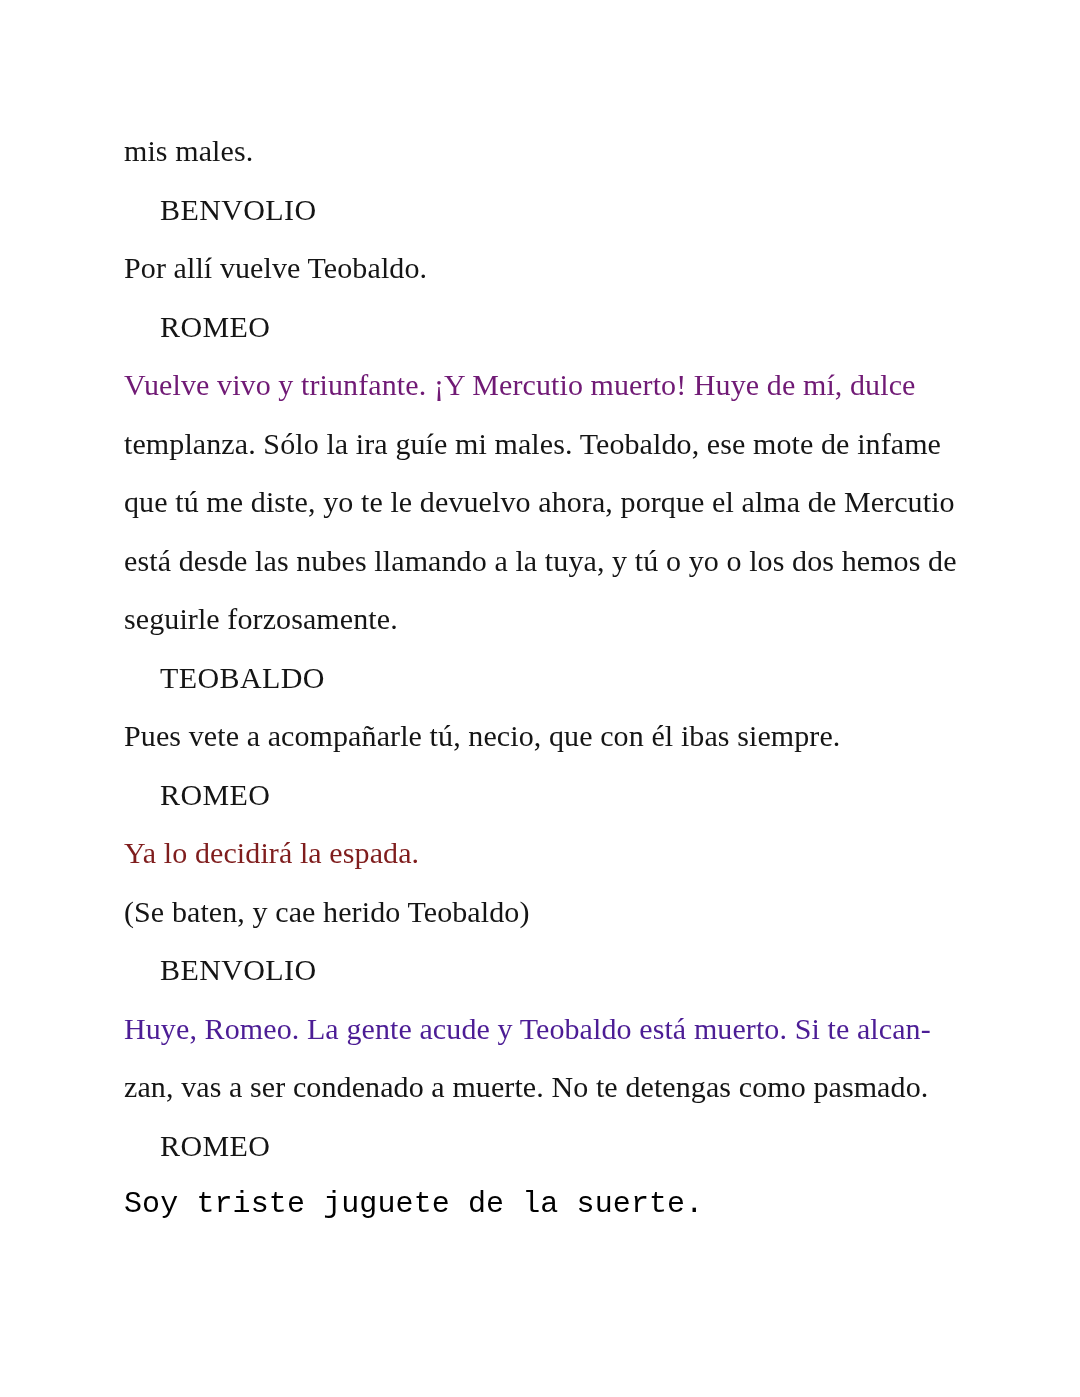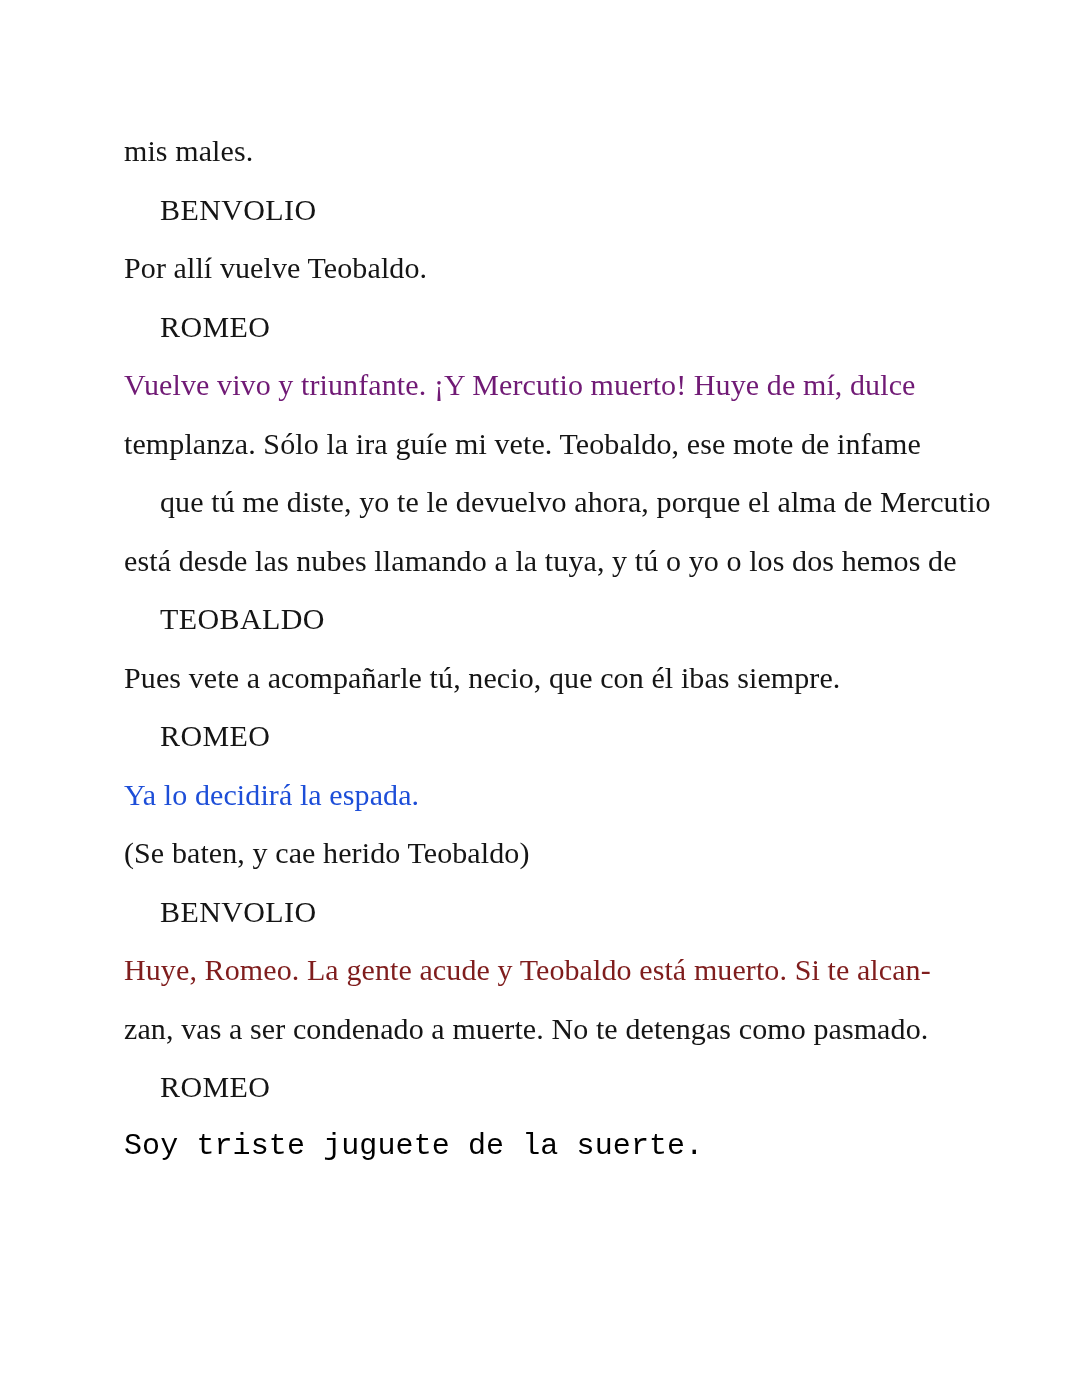--- a/index.html
+++ b/index.html
@@ -50,27 +50,28 @@
 <body>
 
 <div class="page" style="background: rgb(255, 255, 255);">
   <div class="text-column">
 
   <div class="doc-line" style="color: rgb(21, 21, 21);">mis males.</div>
       <div class="doc-line speaker" style="color: rgb(21, 21, 21);">BENVOLIO</div>
       <div class="doc-line" style="color: rgb(21, 21, 21);">Por allí vuelve Teobaldo.</div>
       <div class="doc-line speaker" style="color: rgb(21, 21, 21);">ROMEO</div>
       <div class="doc-line" style="color: #701a75;">Vuelve vivo y triunfante. ¡Y Mercutio muerto! Huye de mí, dulce</div>
-      <div class="doc-line" style="color: rgb(21, 21, 21);">templanza. Sólo la ira guíe mi vete. Teobaldo, ese mote de infame</div>
-      <div class="doc-line" style="color: rgb(21, 21, 21); margin-left: 36px;">que tú me diste, yo te le devuelvo ahora, porque el alma de Mercutio</div>
+      <div class="doc-line" style="color: rgb(21, 21, 21);">templanza. Sólo la ira guíe mi males. Teobaldo, ese mote de infame</div>
+      <div class="doc-line" style="color: rgb(21, 21, 21);">que tú me diste, yo te le devuelvo ahora, porque el alma de Mercutio</div>
       <div class="doc-line" style="color: rgb(21, 21, 21);">está desde las nubes llamando a la tuya, y tú o yo o los dos hemos de</div>
+      <div class="doc-line" style="color: rgb(21, 21, 21);">seguirle forzosamente.</div>
       <div class="doc-line speaker" style="color: rgb(21, 21, 21);">TEOBALDO</div>
       <div class="doc-line" style="color: rgb(21, 21, 21);">Pues vete a acompañarle tú, necio, que con él ibas siempre.</div>
       <div class="doc-line speaker" style="color: rgb(21, 21, 21);">ROMEO</div>
-      <div class="doc-line" style="color: #1d4ed8;">Ya lo decidirá la espada.</div>
+      <div class="doc-line" style="color: #7f1d1d;">Ya lo decidirá la espada.</div>
       <div class="doc-line stage-direction" style="color: rgb(21, 21, 21);">(Se baten, y cae herido Teobaldo)</div>
       <div class="doc-line speaker" style="color: rgb(21, 21, 21);">BENVOLIO</div>
-      <div class="doc-line" style="color: #7f1d1d;">Huye, Romeo. La gente acude y Teobaldo está muerto. Si te alcan-</div>
+      <div class="doc-line" style="color: #4c1d95;">Huye, Romeo. La gente acude y Teobaldo está muerto. Si te alcan-</div>
       <div class="doc-line" style="color: rgb(21, 21, 21);">zan, vas a ser condenado a muerte. No te detengas como pasmado.</div>
       <div class="doc-line speaker" style="color: rgb(21, 21, 21);">ROMEO</div>
       <div class="doc-line" style="color: #000000; font-family: Liberation Mono, monospace;">Soy triste juguete de la suerte.</div>
     </div>
 </div>
 
 </body></html>

